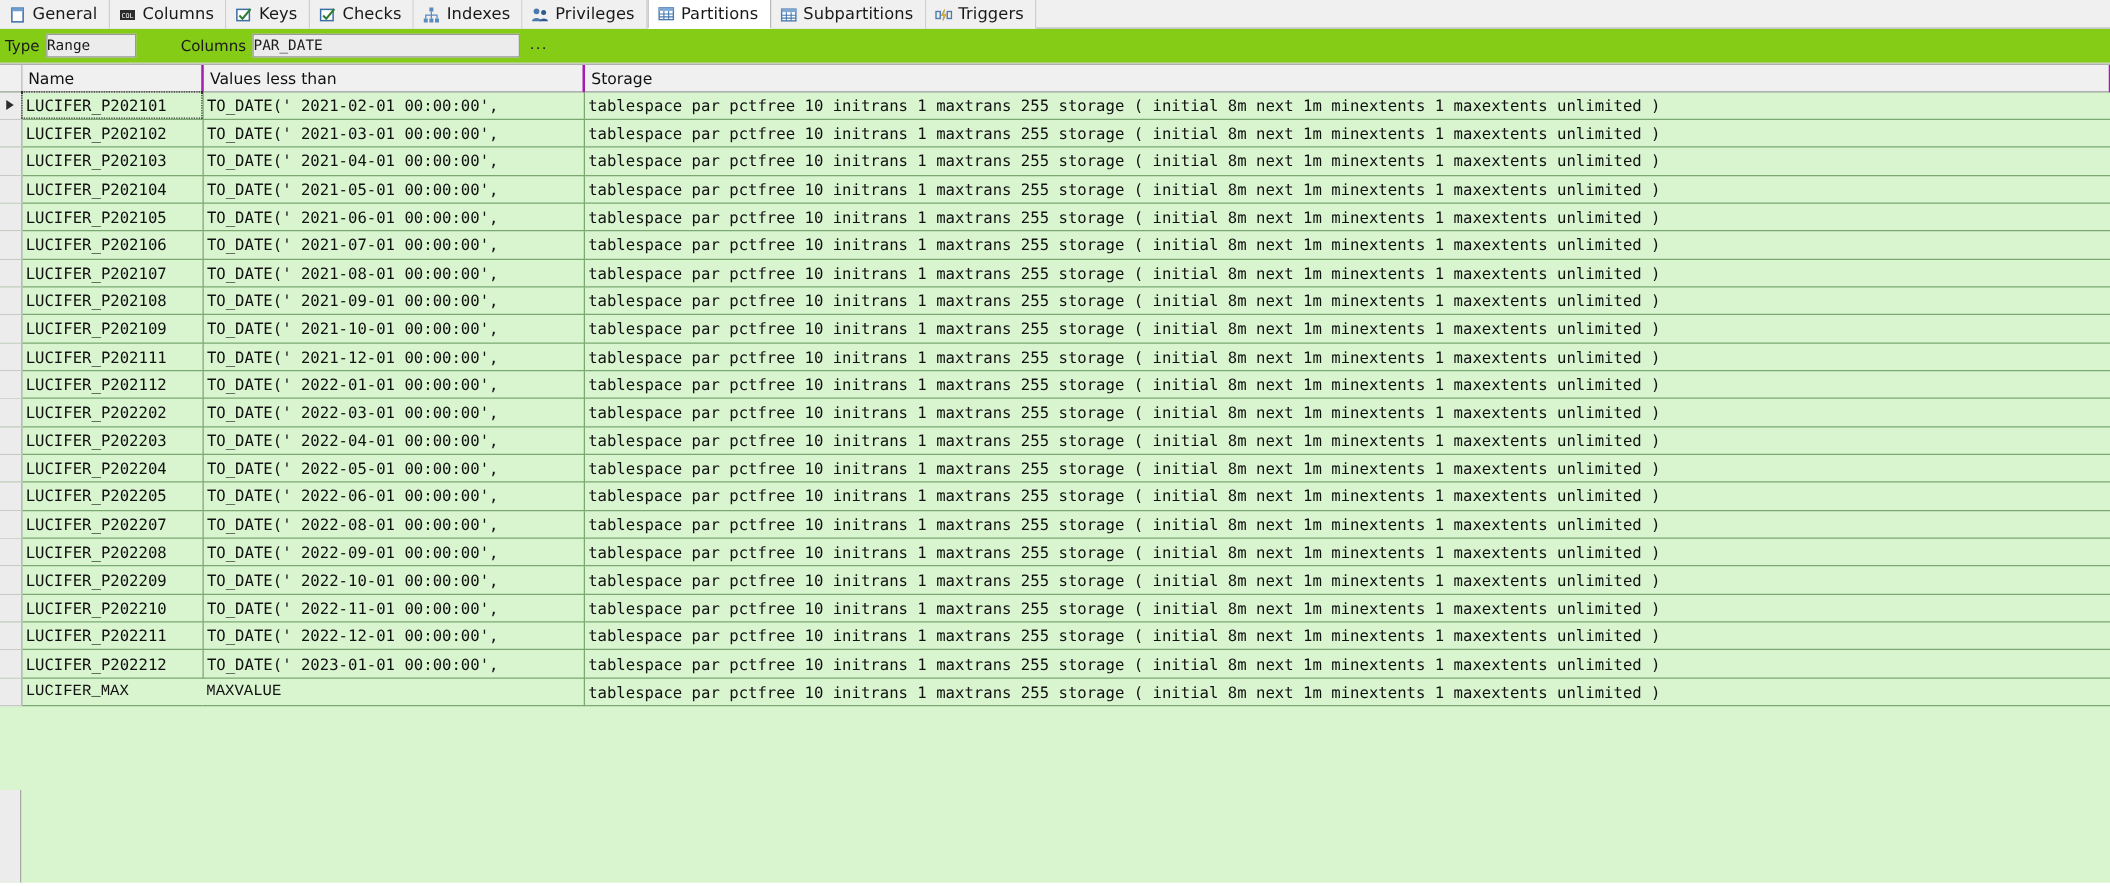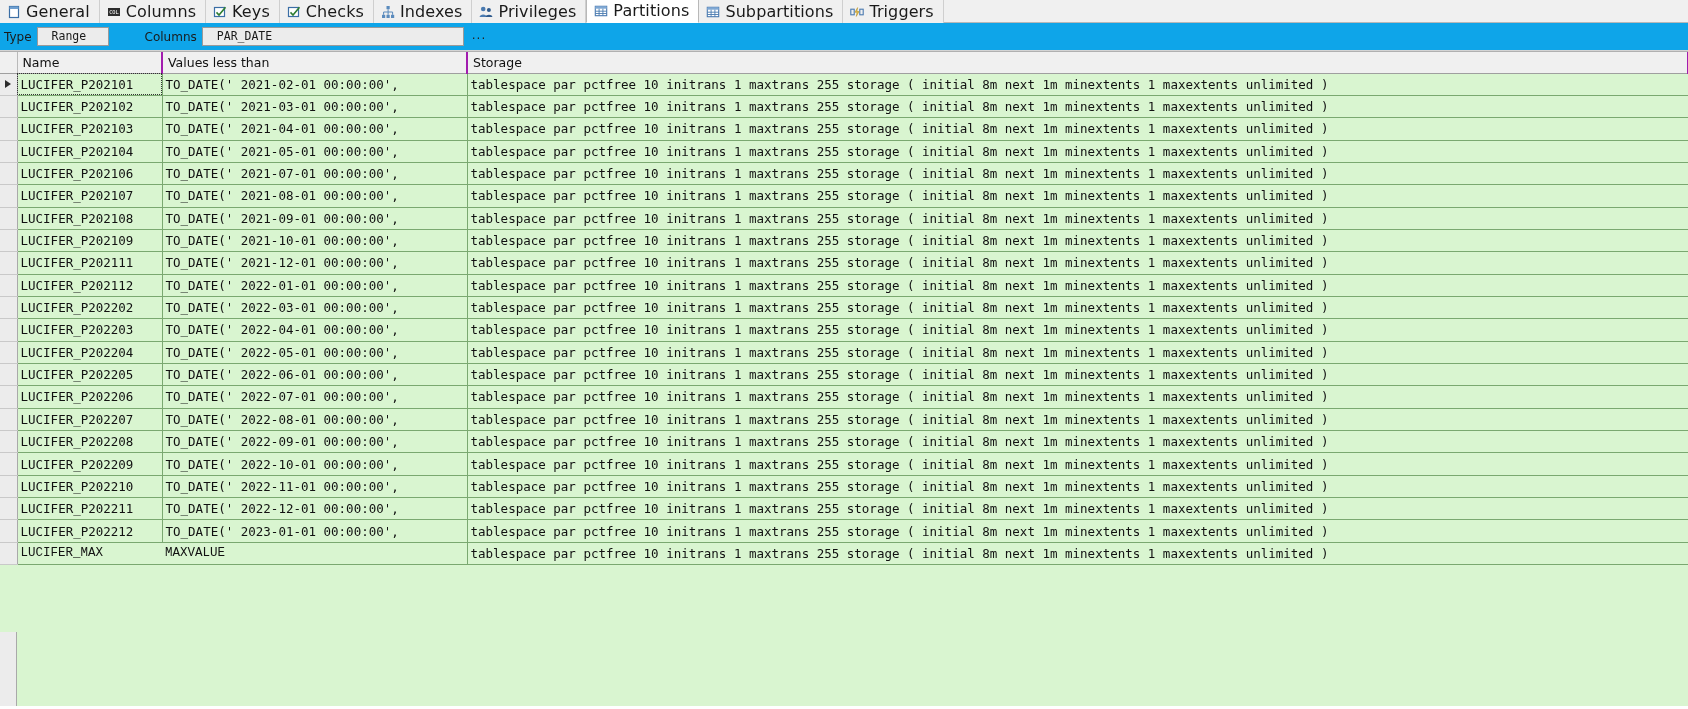--- a/index.html
+++ b/index.html
@@ -37,55 +37,55 @@
   }
   .tab.active {
     background: #ffffff;
     border-left: 1px solid #b8b8b8;
     border-right: 1px solid #b8b8b8;
     border-bottom: 1px solid #ffffff;
     margin-bottom: -1px;
     position: relative;
     z-index: 3;
   }
-  .tab-label { font-size: 16px; letter-spacing: .1px; }
+  .tab-label { font-size: 13px; letter-spacing: .1px; }
   .tab-icon {
     width: 14px; height: 14px;
     display: inline-flex;
     align-items: center; justify-content: center;
     flex: 0 0 14px;
   }
   .tab-icon svg { display:block; }
 
   
   .proprow {
     height: 28px;
-    background: #0ea5e9;
+    background: #84cc16;
     display: flex;
     align-items: center;
     padding: 0 0 0 4px;
     font-size: 12px;
     color: #1a1a1a;
     border-bottom: 1px solid #d4d4d4;
   }
   .prop-label { margin-right: 5px; line-height: 1; }
   .field {
     height: 19px;
     background: #ececec;
     border: 1px solid #9a9a9a;
     font-family: "DejaVu Sans Mono", monospace;
     font-size: 11.5px;
     line-height: 17px;
-    padding: 0 14px;
+    padding: 0 0;
     color: #1a1a1a;
     white-space: nowrap;
     overflow: hidden;
   }
   .field-type { width: 72px; margin-right: 36px; }
-  .field-cols { width: 262px; margin-right: 8px; }
+  .field-cols { width: 214px; margin-right: 8px; }
   .ellipsis-btn {
     font-family: "DejaVu Sans", sans-serif;
     font-size: 12px;
     color: #222;
     letter-spacing: 1px;
     line-height: 10px;
     padding-bottom: 4px;
     cursor: default;
   }
 
@@ -319,20 +319,26 @@
           <td class="stor">tablespace par pctfree 10 initrans 1 maxtrans 255 storage ( initial 8m next 1m minextents 1 maxextents unlimited )</td>
         </tr>
         <tr>
           <td class="gutter"></td>
           <td class="name">LUCIFER_P202104</td>
           <td class="vals">TO_DATE(' 2021-05-01 00:00:00',</td>
           <td class="stor">tablespace par pctfree 10 initrans 1 maxtrans 255 storage ( initial 8m next 1m minextents 1 maxextents unlimited )</td>
         </tr>
         <tr>
           <td class="gutter"></td>
+          <td class="name">LUCIFER_P202105</td>
+          <td class="vals">TO_DATE(' 2021-06-01 00:00:00',</td>
+          <td class="stor">tablespace par pctfree 10 initrans 1 maxtrans 255 storage ( initial 8m next 1m minextents 1 maxextents unlimited )</td>
+        </tr>
+        <tr>
+          <td class="gutter"></td>
           <td class="name">LUCIFER_P202106</td>
           <td class="vals">TO_DATE(' 2021-07-01 00:00:00',</td>
           <td class="stor">tablespace par pctfree 10 initrans 1 maxtrans 255 storage ( initial 8m next 1m minextents 1 maxextents unlimited )</td>
         </tr>
         <tr>
           <td class="gutter"></td>
           <td class="name">LUCIFER_P202107</td>
           <td class="vals">TO_DATE(' 2021-08-01 00:00:00',</td>
           <td class="stor">tablespace par pctfree 10 initrans 1 maxtrans 255 storage ( initial 8m next 1m minextents 1 maxextents unlimited )</td>
         </tr>
@@ -375,26 +381,20 @@
         <tr>
           <td class="gutter"></td>
           <td class="name">LUCIFER_P202204</td>
           <td class="vals">TO_DATE(' 2022-05-01 00:00:00',</td>
           <td class="stor">tablespace par pctfree 10 initrans 1 maxtrans 255 storage ( initial 8m next 1m minextents 1 maxextents unlimited )</td>
         </tr>
         <tr>
           <td class="gutter"></td>
           <td class="name">LUCIFER_P202205</td>
           <td class="vals">TO_DATE(' 2022-06-01 00:00:00',</td>
-          <td class="stor">tablespace par pctfree 10 initrans 1 maxtrans 255 storage ( initial 8m next 1m minextents 1 maxextents unlimited )</td>
-        </tr>
-        <tr>
-          <td class="gutter"></td>
-          <td class="name">LUCIFER_P202206</td>
-          <td class="vals">TO_DATE(' 2022-07-01 00:00:00',</td>
           <td class="stor">tablespace par pctfree 10 initrans 1 maxtrans 255 storage ( initial 8m next 1m minextents 1 maxextents unlimited )</td>
         </tr>
         <tr>
           <td class="gutter"></td>
           <td class="name">LUCIFER_P202207</td>
           <td class="vals">TO_DATE(' 2022-08-01 00:00:00',</td>
           <td class="stor">tablespace par pctfree 10 initrans 1 maxtrans 255 storage ( initial 8m next 1m minextents 1 maxextents unlimited )</td>
         </tr>
         <tr>
           <td class="gutter"></td>

